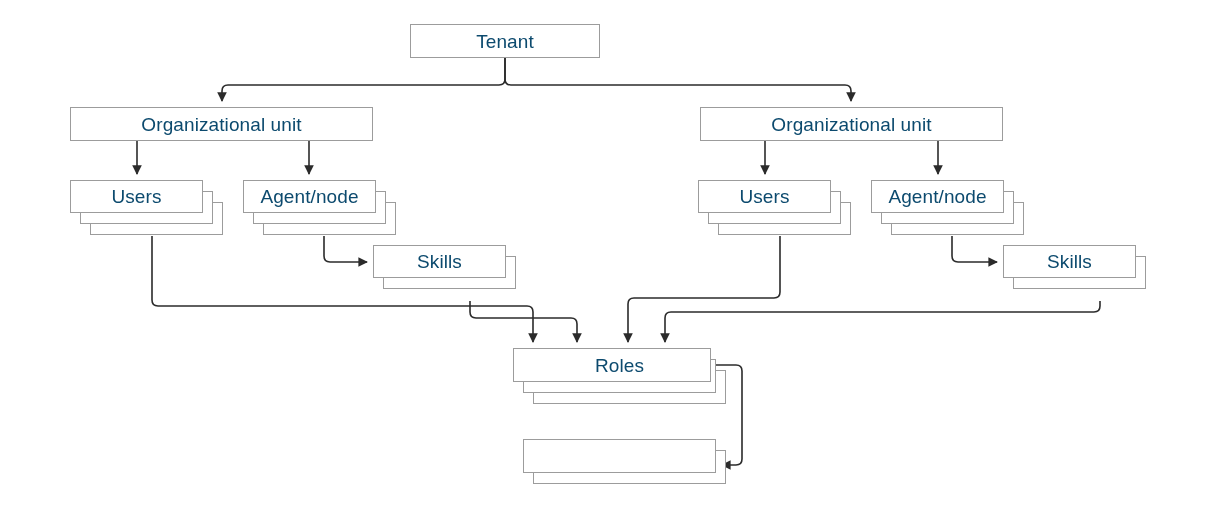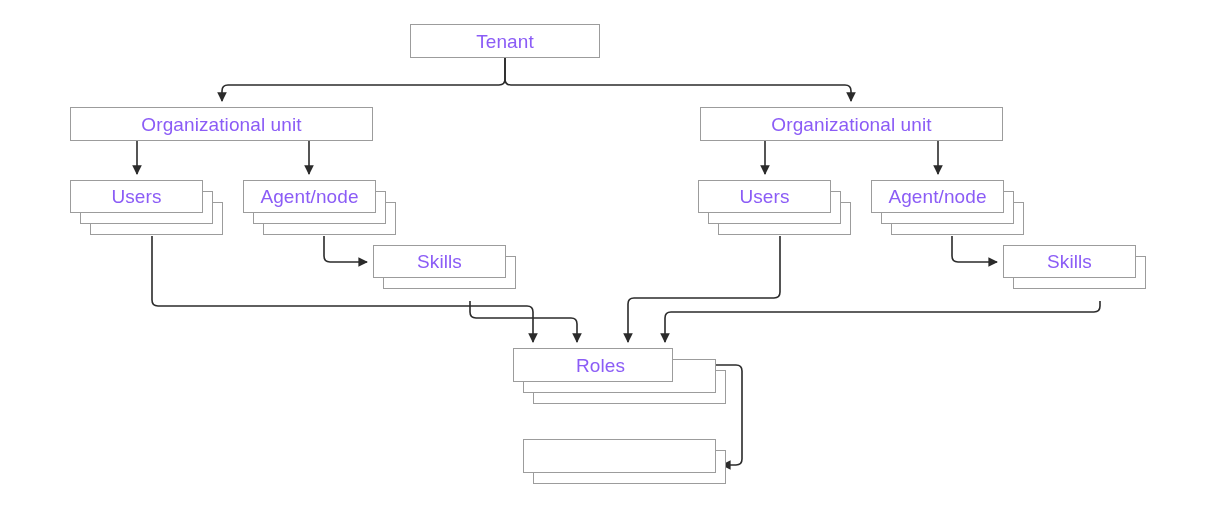--- a/index.html
+++ b/index.html
@@ -4,21 +4,21 @@
 <style>
   html,body{margin:0;padding:0;background:#ffffff;}
   body{width:1208px;height:513px;position:relative;overflow:hidden;
        font-family:"Liberation Sans","DejaVu Sans",sans-serif;}
   #canvas{position:absolute;inset:0;width:1208px;height:513px;}
   svg#wires{position:absolute;left:0;top:0;width:1208px;height:513px;pointer-events:none;}
   .node{position:absolute;box-sizing:border-box;}
   .card{position:absolute;box-sizing:border-box;background:#ffffff;
         border:1px solid #9c9c9c;}
   .card.front{display:flex;align-items:center;justify-content:center;}
-  .card-label{font-size:19px;color:#8b5cf6;line-height:1;white-space:nowrap;
+  .card-label{font-size:19px;color:#0c4a6e;line-height:1;white-space:nowrap;
               letter-spacing:.1px;}
 </style>
 </head>
 <body>
 
 <div id="canvas">
 
   <svg id="wires" viewBox="0 0 1208 513" xmlns="http://www.w3.org/2000/svg">
     <defs>
       <marker id="arrow" viewBox="0 0 10 10" refX="9" refY="5" markerWidth="6" markerHeight="6" orient="auto-start-reverse">
@@ -104,21 +104,21 @@
       </div>
       <div class="node" style="left: 1003px; top: 245px; width: 143px; height: 44px;">
         <div class="card" style="left: 10px; top: 11px; width: 133px; height: 33px; z-index: 9;"></div>
         <div class="card front" style="left: 0px; top: 0px; width: 133px; height: 33px; z-index: 20;">
           <span class="card-label">Skills</span>
         </div>
       </div>
       <div class="node" style="left: 513px; top: 348px; width: 213px; height: 56px;">
         <div class="card" style="left: 20px; top: 22px; width: 193px; height: 34px; z-index: 8;"></div>
         <div class="card" style="left: 10px; top: 11px; width: 193px; height: 34px; z-index: 9;"></div>
-        <div class="card front" style="left: 0px; top: 0px; width: 160px; height: 34px; z-index: 20; padding-left: 15px;">
+        <div class="card front" style="left: 0px; top: 0px; width: 198px; height: 34px; z-index: 20; padding-left: 15px;">
           <span class="card-label">Roles</span>
         </div>
       </div>
       <div class="node" style="left: 513px; top: 428px; width: 213px; height: 56px;">
         <div class="card" style="left: 20px; top: 22px; width: 193px; height: 34px; z-index: 8;"></div>
         <div class="card" style="left: 10px; top: 11px; width: 193px; height: 34px; z-index: 9;"></div>
       </div>
     </div>
 
 </div>

